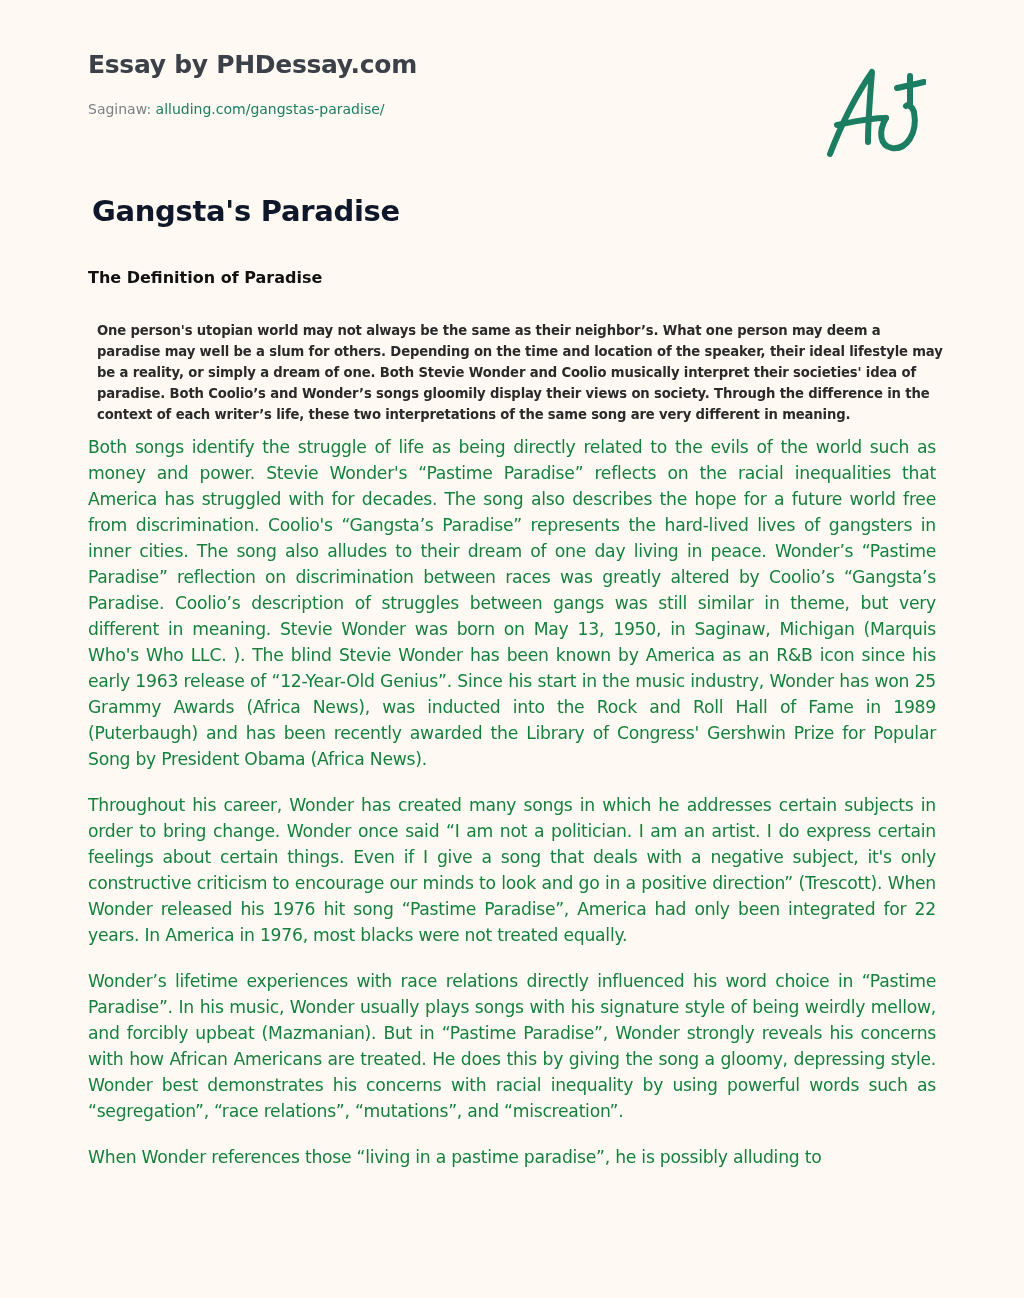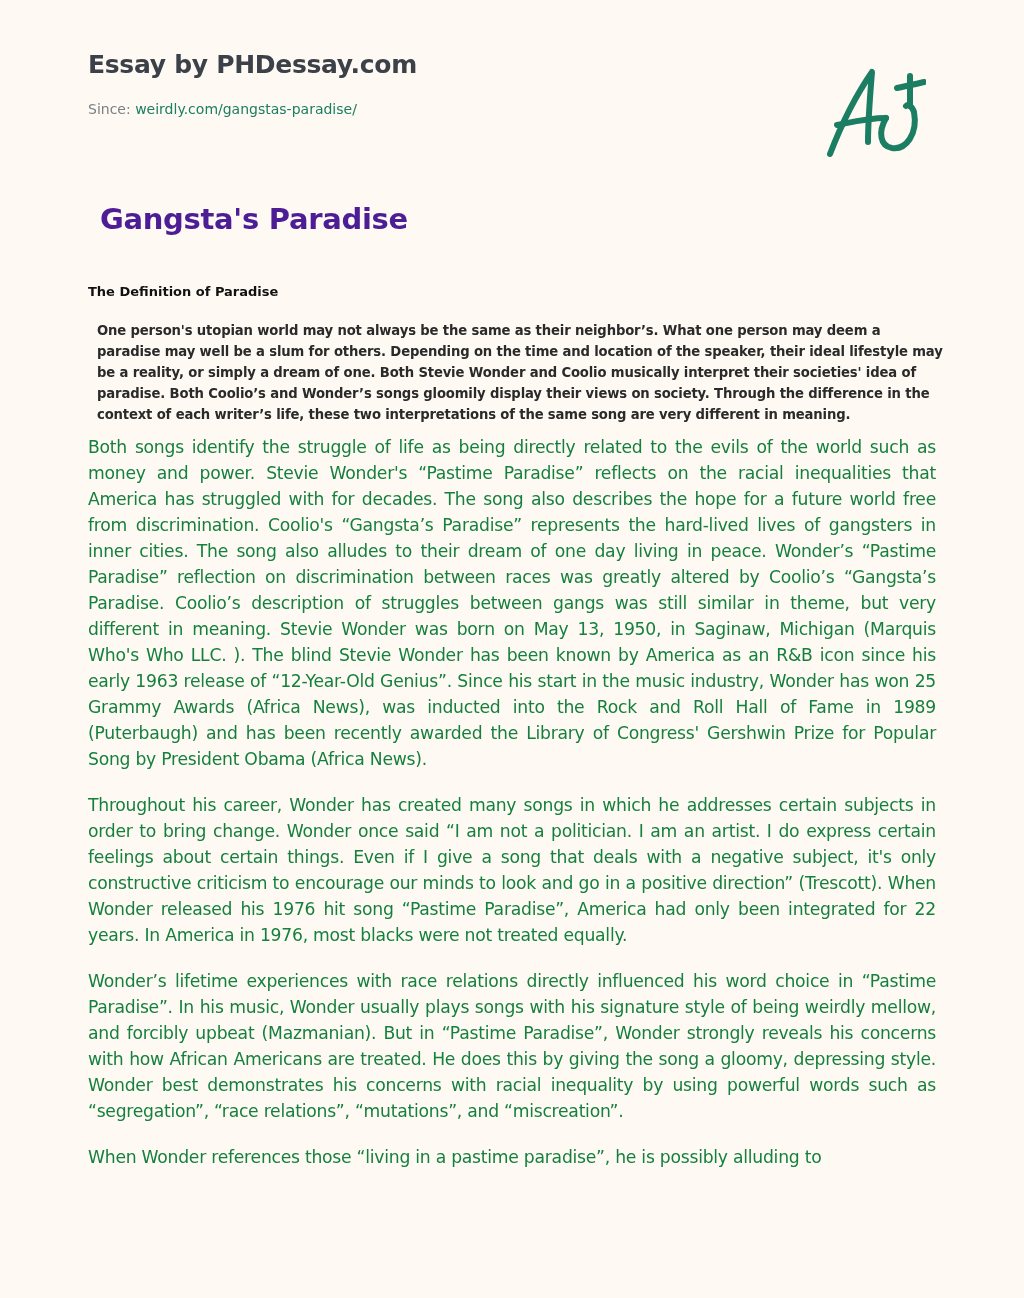--- a/index.html
+++ b/index.html
@@ -52,33 +52,33 @@
       position: absolute;
       left: 738px;
       top: 62px;
       width: 100px;
       height: 100px;
     }
     .page-title {
       position: absolute;
       left: 0;
       top: 190px;
-      margin: 12px;
+      margin: 4px;
       font-size: 29px;
       font-weight: bold;
-      color: #4c1d95;
+      color: #0f172a;
       letter-spacing: -0.3px;
       white-space: nowrap;
     }
     .section-heading {
       position: absolute;
       left: 0;
-      top: 284px;
+      top: 268px;
       margin: 0;
-      font-size: 13px;
+      font-size: 16px;
       font-weight: bold;
       color: #111111;
       white-space: nowrap;
     }
     .intro {
       position: absolute;
       left: 0;
       top: 311px;
       width: 848px;
       margin: 9px;
@@ -107,21 +107,21 @@
     }
   </style>
 </head>
 <body>
 
 <div class="page">
 
   <header class="site-header">
     <div class="brand-title">Essay by PHDessay.com</div>
     <div class="source-line">
-      <span>Since: </span><a class="source-link">weirdly.com/gangstas-paradise/</a>
+      <span>Saginaw: </span><a class="source-link">alluding.com/gangstas-paradise/</a>
     </div>
     <span class="logo">
       <svg width="100" height="100" viewBox="0 0 100 100" fill="none" stroke="#1b7d62" stroke-width="6" stroke-linecap="round" stroke-linejoin="round">
 
         <path d="M4 92 C 14 66, 28 36, 46 10 C 44 34, 42 58, 42 80"></path>
 
         <path d="M11 63 C 26 60, 42 56, 60 56"></path>
 
         <path d="M60 56 C 52 70, 54 84, 66 86 C 80 88, 92 72, 88 50 C 86 44, 82 42, 80 44"></path>
 

